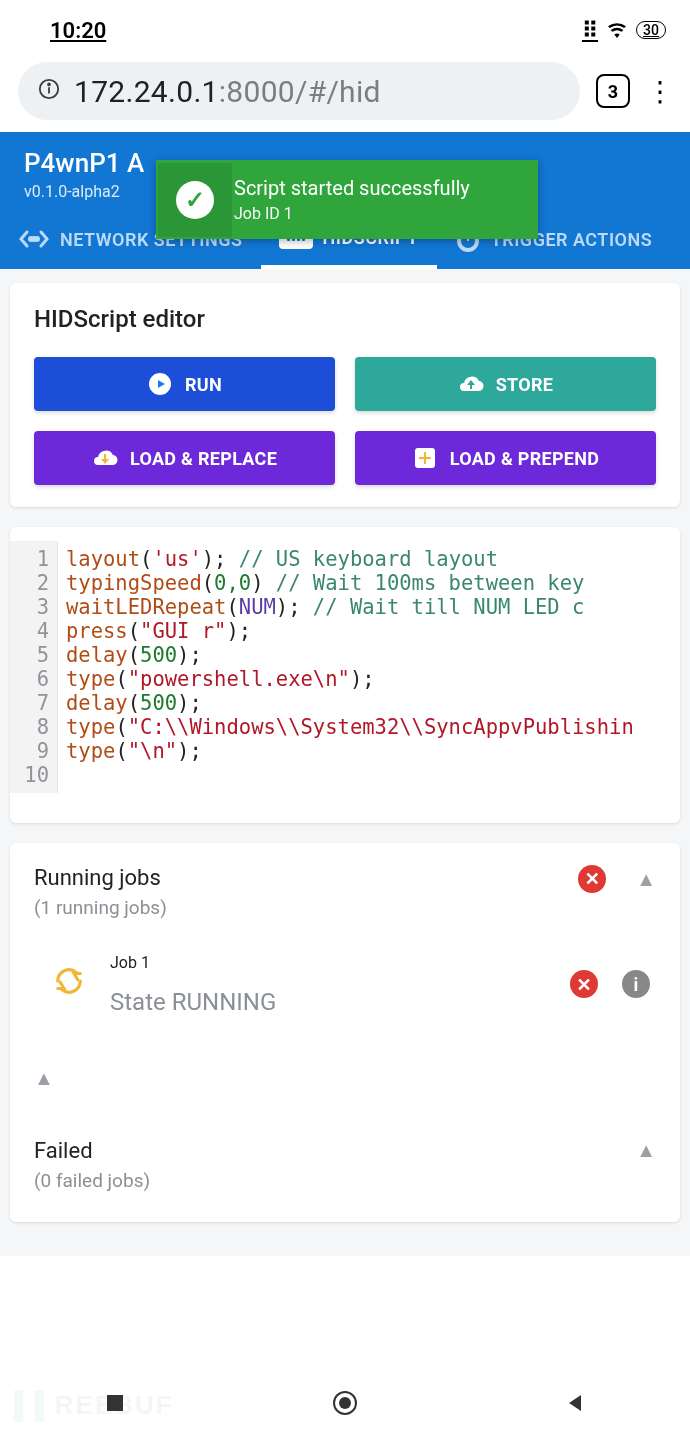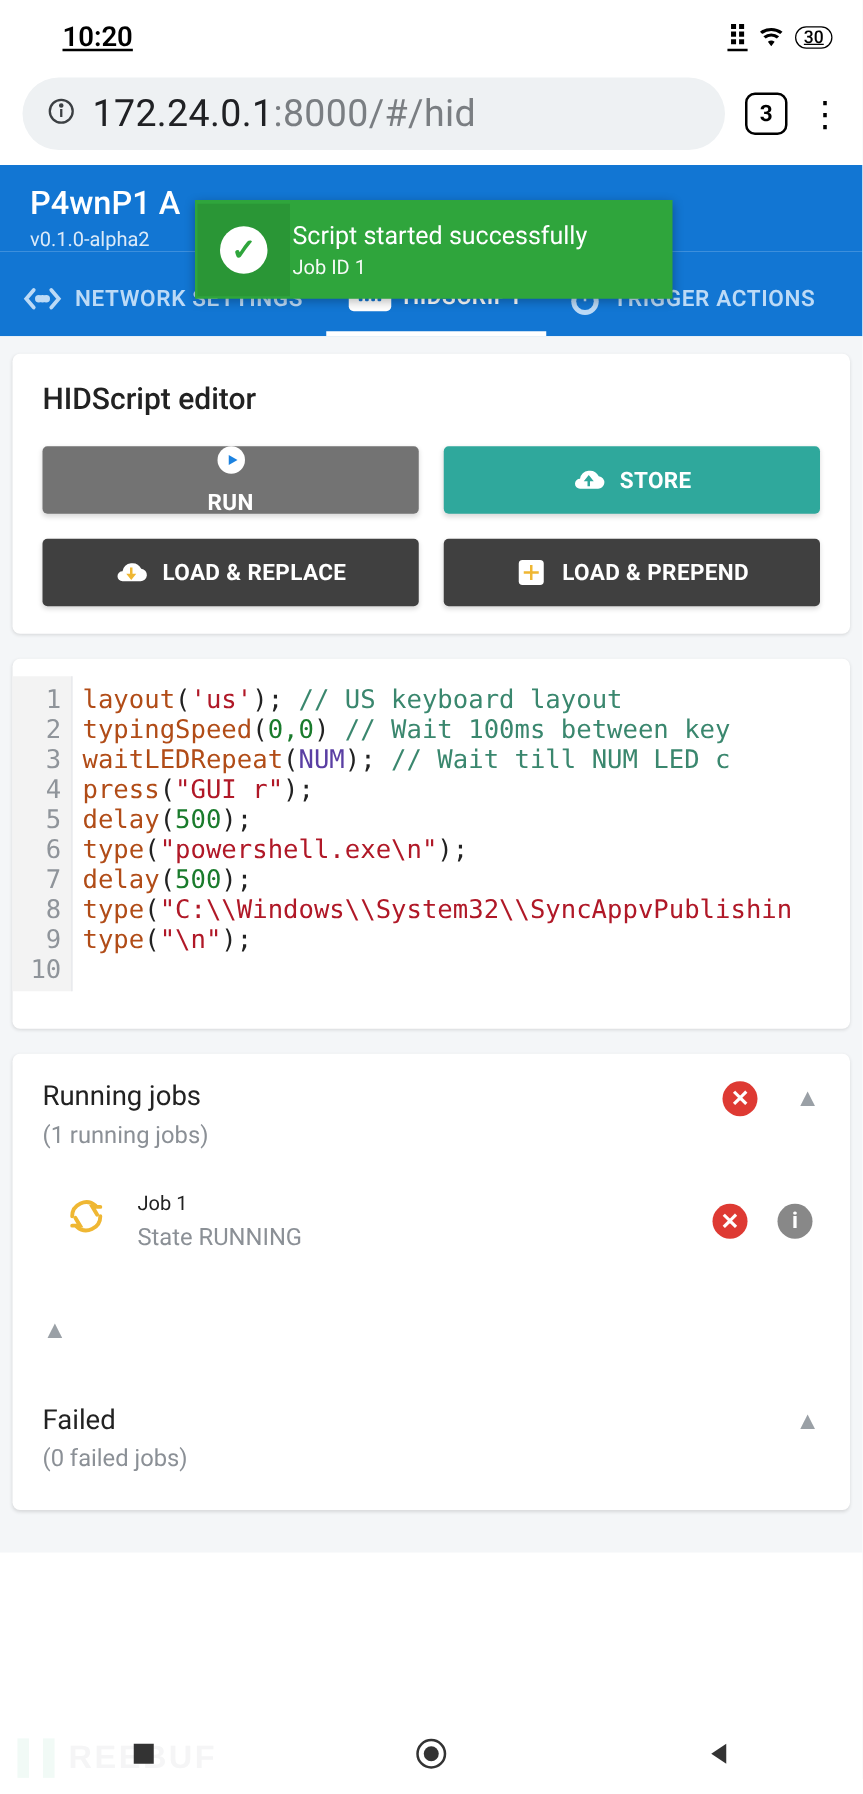--- a/index.html
+++ b/index.html
@@ -130,23 +130,23 @@
   }
   .card h2 { font-size:24px; font-weight:500; color:#222; margin-bottom:24px;}
 
   .btn-grid { display:grid; grid-template-columns:1fr 1fr; gap:20px; }
   .btn {
     display:flex; align-items:center; justify-content:center; gap:12px;
     height:54px; border-radius:4px; color:#fff;
     font-weight:700; font-size:18px; letter-spacing:.3px;
     box-shadow:0 2px 4px rgba(0,0,0,.15);
   }
-  .btn-blue{ background:#737373;flex-direction:column;}
+  .btn-blue{ background:#1d4ed8;}
   .btn-teal{ background:#2fa89c;}
-  .btn-amber{ background:#404040;}
+  .btn-amber{ background:#6d28d9;}
   .btn .ic{ width:26px; height:26px; display:flex; align-items:center; justify-content:center;}
 
   
   .code-card{ padding:14px 0 30px;}
   .code-wrap{ display:flex; font-family: ui-monospace, Menlo, Consolas, monospace; font-size:20.5px; line-height:1.17; }
   .gutter{
     background:#f3f3f3;
     width:48px;
     text-align:right;
     padding:6px 8px 6px 0;
@@ -181,21 +181,21 @@
   }
   .gray-circle{
     width:28px; height:28px; border-radius:50%; background:#888;
     color:#fff; display:flex; align-items:center; justify-content:center;
     font-weight:700; font-size:18px;
   }
   .chev{ color:#9aa0a6; font-size:20px;}
   .job-item{ display:flex; align-items:center; gap:26px; padding:26px 6px 10px 20px;}
   .job-sync{ color:#efb733; font-size:30px;}
   .job-text .jt{ font-size:16px; color:#222;}
-  .job-text .js{ font-size:19px; color:#8b9096; margin-top:6px;}
+  .job-text .js{ font-size:24px; color:#8b9096; margin-top:16px;}
   .job-actions{ margin-left:auto; display:flex; gap:24px; align-items:center;}
   .spacer{height:40px;}
 
   
   .bottom-nav{
     position:absolute; bottom:0; left:0; right:0;
     height:64px; display:flex; align-items:center; justify-content:space-around;
     background:rgba(255,255,255,.7);
   }
   .nav-btn{ width:28px; height:28px; display:flex; align-items:center; justify-content:center; color:#222;}

